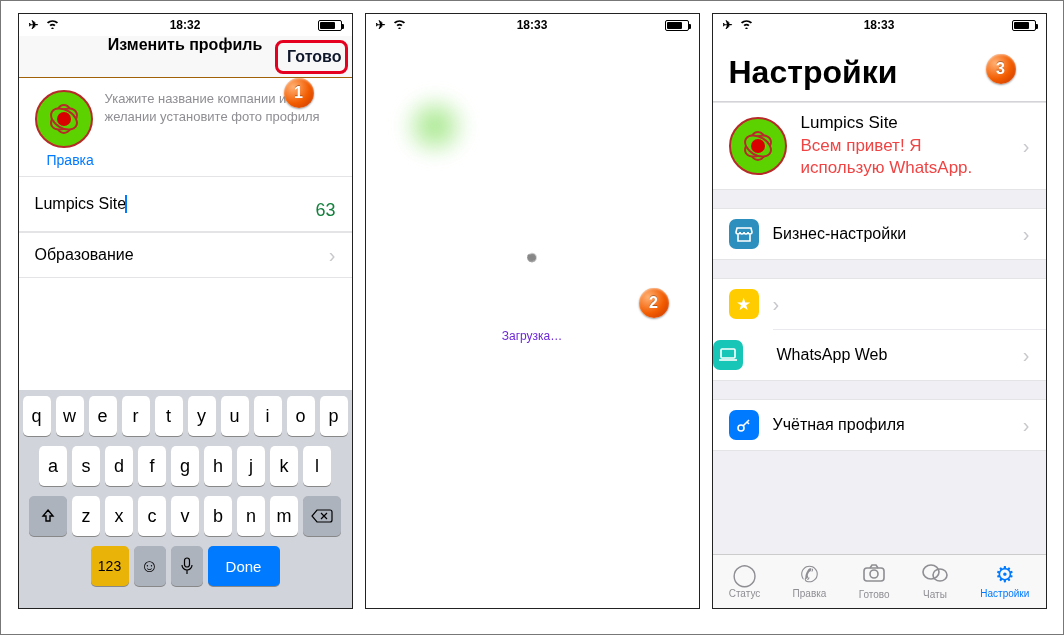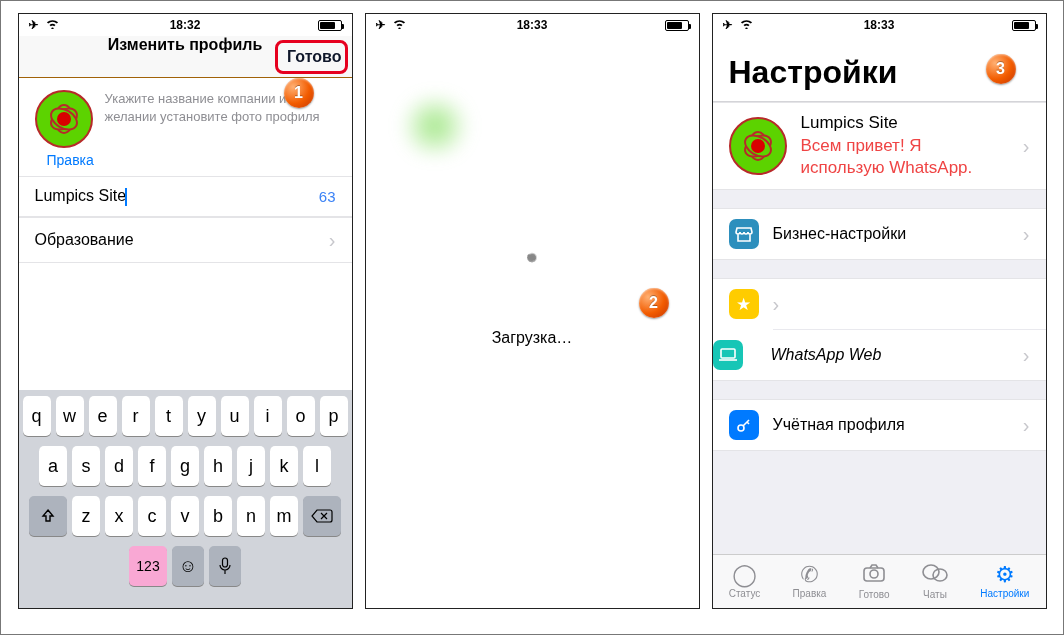--- a/index.html
+++ b/index.html
@@ -26,51 +26,51 @@
   .avatar { width: 58px; height: 58px; border-radius: 50%; position: relative; background: #5cd300; border: 2px solid #b72a2a; overflow: hidden; flex-shrink: 0; }
   .avatar .petal { position: absolute; width: 20px; height: 30px; border: 2px solid #b72a2a; border-radius: 50%; top: 50%; left: 50%; transform-origin: center center; background: #5cd300; }
   .avatar .p1 { transform: translate(-50%,-50%) rotate(0deg); }
   .avatar .p2 { transform: translate(-50%,-50%) rotate(60deg); }
   .avatar .p3 { transform: translate(-50%,-50%) rotate(120deg); }
   .avatar .center { position: absolute; width: 14px; height: 14px; background: #d90000; border-radius: 50%; top: 50%; left: 50%; transform: translate(-50%,-50%); }
   .profile-row { display: flex; gap: 12px; padding: 12px 16px 4px; align-items: flex-start; }
   .profile-row .hint { color: #8e8e93; font-size: 13px; line-height: 1.35; }
   .edit-link { color: #007aff; font-size: 14px; padding: 0 0 8px 28px; }
   .name-cell { border-top: 1px solid #e4e4e7; border-bottom: 1px solid #e4e4e7; padding: 10px 16px; display: flex; align-items: center; justify-content: space-between; background: #fff; }
-  .name-cell .counter { color: #3b82f6; font-size: 15px; }
+  .name-cell .counter { color: #15803d; font-size: 18px; margin-top: 13px; }
   .cursor { display: inline-block; width: 2px; height: 18px; background: #007aff; vertical-align: middle; margin-left: -1px; }
   .section-label { color: #8e8e93; font-size: 12px; padding: 24px 16px 6px; letter-spacing: .3px; background: #efeff4; border-top: 1px solid #e4e4e7; }
   .phone1-body { background: #efeff4; }
   .cell { background: #fff; border-top: 1px solid #e4e4e7; border-bottom: 1px solid #e4e4e7; padding: 12px 16px; display: flex; align-items: center; justify-content: space-between; font-size: 16px; }
   .chevron { color: #c7c7cc; font-size: 20px; line-height: 1; }
   
   .keyboard { position: absolute; bottom: 0; left: 0; right: 0; height: 218px; background: #d1d4da; padding: 6px 4px; }
   .krow { display: flex; gap: 5px; justify-content: center; margin-bottom: 10px; }
   .key { background: #fff; border-radius: 5px; box-shadow: 0 1px 0 #888; height: 40px; display: flex; align-items: center; justify-content: center; font-size: 18px; }
   .key.letter { width: 28px; }
   .key.shift, .key.backspace { width: 38px; background: #adb3bd; }
   .key.space { flex: 1; font-size: 15px; }
   .key.done { width: 72px; background: #007aff; color: #fff; font-size: 15px; font-weight: 500; }
-  .key.num { width: 38px; background: #f9a8d4; font-size: 14px; }
+  .key.num { width: 38px; background: #eab308; font-size: 14px; }
   .key.emoji, .key.mic { width: 32px; background: #adb3bd; }
   
   .phone2-body { position: relative; height: calc(100% - 22px); background: #fff; }
   .blur-blob { position: absolute; width: 78px; height: 60px; border-radius: 50%; background: radial-gradient(circle, rgba(120,220,80,.7), rgba(120,220,80,0) 70%); filter: blur(8px); }
   .loader-wrap { position: absolute; top: 38%; left: 0; right: 0; text-align: center; }
   .spinner { width: 34px; height: 34px; margin: 0 auto 16px; position: relative; }
   .spinner span { position: absolute; left: 50%; top: 50%; width: 3px; height: 9px; background: #888; border-radius: 2px; transform-origin: center -8px; }
-  .loading-text { font-size: 16px; color: #000000; margin-top: 42px; }
+  .loading-text { font-size: 12px; color: #6d28d9; margin-top: 42px; }
   
   .largetitle { font-size: 32px; font-weight: 800; padding: 18px 16px 10px; border-bottom: 1px solid #d4d4d8; background: #fff; }
   .phone3-body { background: #efeff4; height: calc(100% - 22px); display: flex; flex-direction: column; }
   .group { margin-top: 18px; background: #fff; border-top: 1px solid #e4e4e7; border-bottom: 1px solid #e4e4e7; }
   .row { display: flex; align-items: center; padding: 10px 16px; gap: 14px; position: relative; }
   .row + .row { border-top: 1px solid #e9e9ee; margin-left: 60px; padding-left: 0; }
   .row + .row .rowicon { margin-left: -60px; margin-right: 14px; }
-  .row + .row .rowtext { margin-left: 0; font-style: italic; }
+  .row + .row .rowtext { margin-left: 6px; }
   .row .rowtext { flex: 1; font-size: 16px; }
   .row .sub { color: #ef4444; font-size: 17px; margin-top: 2px; line-height: 1.3; }
   .rowicon { width: 30px; height: 30px; border-radius: 7px; display: flex; align-items: center; justify-content: center; color: #fff; font-size: 17px; flex-shrink: 0; }
   .ic-biz { background: #2d8fbd; }
   .ic-star { background: #ffcc00; }
   .ic-web { background: #17c6b6; }
   .ic-account { background: #007aff; }
   .profile3 .avatar { width: 58px; height: 58px; }
   .profile3 .name { font-size: 17px; font-weight: 500; }
   .tabbar { position: absolute; bottom: 0; left: 0; right: 0; height: 54px; background: #f8f8f9; border-top: 1px solid #ccc; display: flex; justify-content: space-around; align-items: center; }
@@ -176,20 +176,21 @@
       </div>
       <div class="krow">
         <div class="key num">123</div>
         <div class="key emoji">☺</div>
         <div class="key mic">
           <svg width="12" height="18" viewBox="0 0 12 18">
               <rect x="3.5" y="1" width="5" height="9" rx="2.5" fill="none" stroke="#000" stroke-width="1.2"></rect>
               <path d="M1 8a5 5 0 0010 0M6 13v4" stroke="#000" stroke-width="1.2" fill="none"></path>
             </svg>
         </div>
+        <div class="key done">Done</div>
       </div>
     </div>
   </div>
 
   <div class="phone">
     <div class="status">
       <div class="left">
         <span class="airplane-icon">✈</span>
         <span class="wifi">
           <svg width="15" height="11" viewBox="0 0 15 11">

